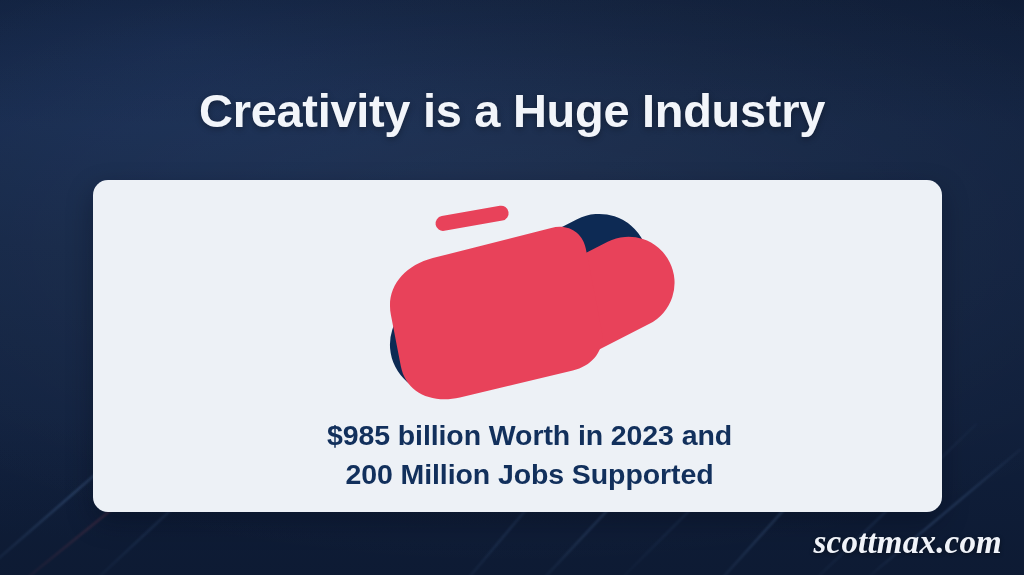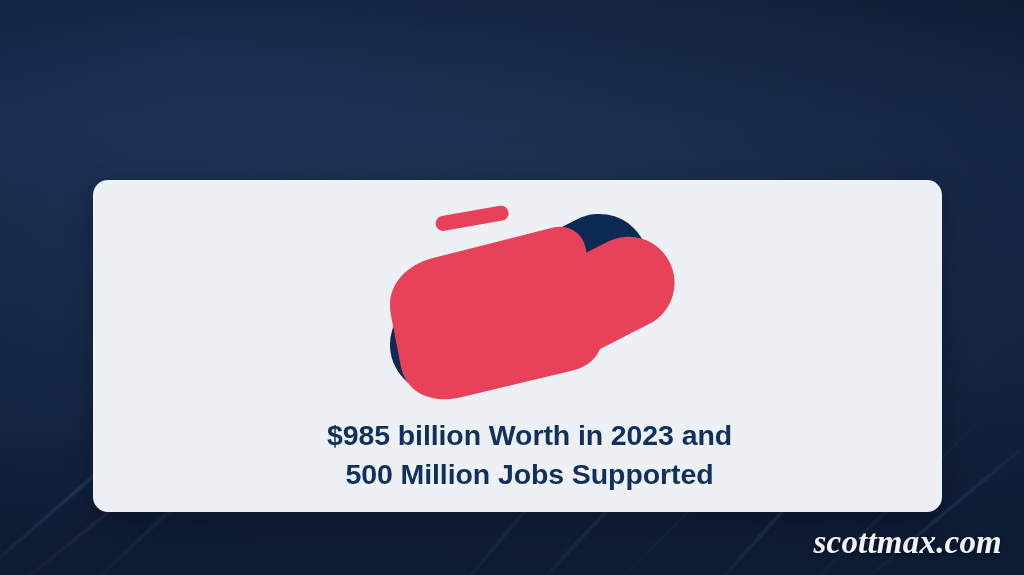--- a/index.html
+++ b/index.html
@@ -144,20 +144,21 @@
     <div class="streak blue2 s9"></div>
     <div class="streak blue  s4"></div>
     <div class="streak blue2 s5"></div>
     <div class="streak blue  s6"></div>
     <div class="streak blue2 s7"></div>
     <div class="streak blue  s8"></div>
   </div>
 
   <div class="bg-vignette"></div>
 
+  <div class="title">Creativity is a Huge Industry</div>
 
   <div class="card">
 
     <div class="logo">
       <svg viewBox="0 0 330 215" xmlns="http://www.w3.org/2000/svg" aria-hidden="true">
 
         <g transform="rotate(-27 165 108)">
           <rect x="28" y="62" width="278" height="98" rx="49" ry="49" fill="#0D2A54"></rect>
         </g>
 
@@ -180,20 +181,20 @@
         </g>
 
         <g transform="rotate(-10 120 24)">
           <rect x="84" y="17" width="74" height="15" rx="7.5" ry="7.5" fill="#E8425A"></rect>
         </g>
       </svg>
     </div>
 
     <div class="caption">
       <span class="line">$985 billion Worth in 2023 and</span>
-      <span class="line">500 Million Jobs Supported</span>
+      <span class="line">200 Million Jobs Supported</span>
     </div>
 
   </div>
 
   <div class="watermark">scottmax.com</div>
 
 </div>
 
 </body></html>

